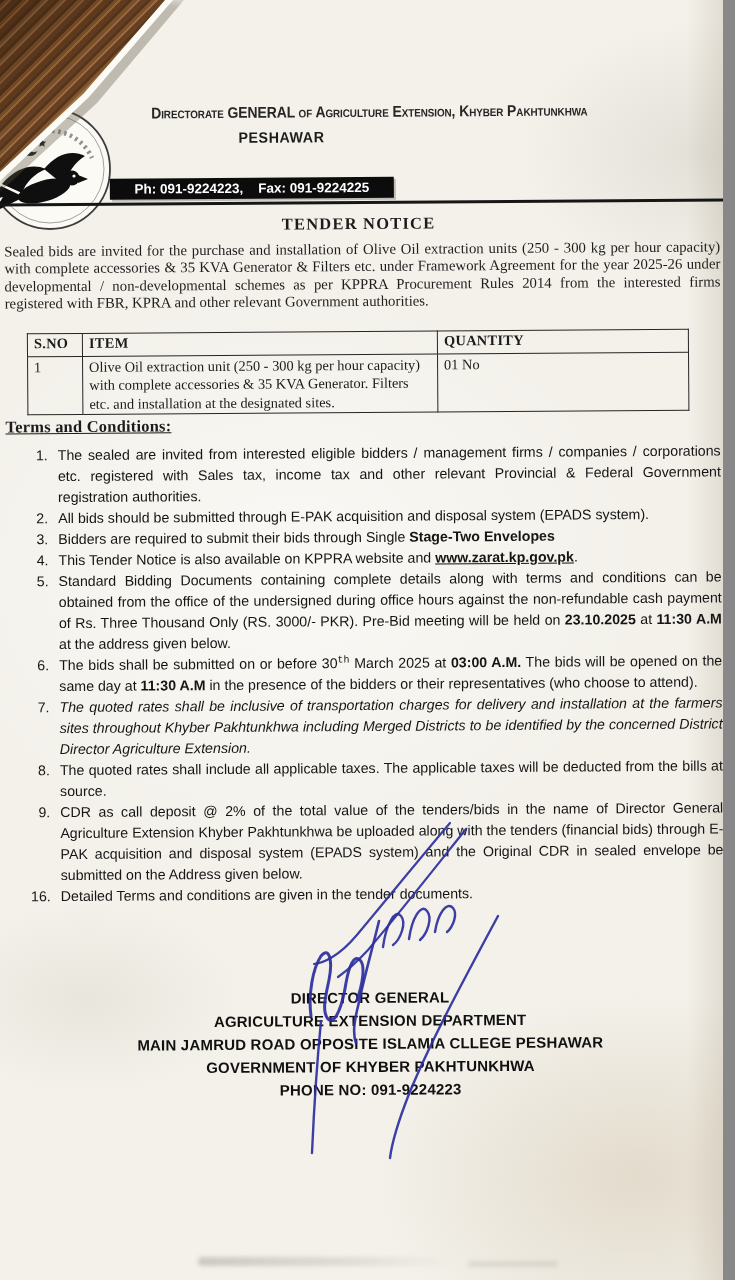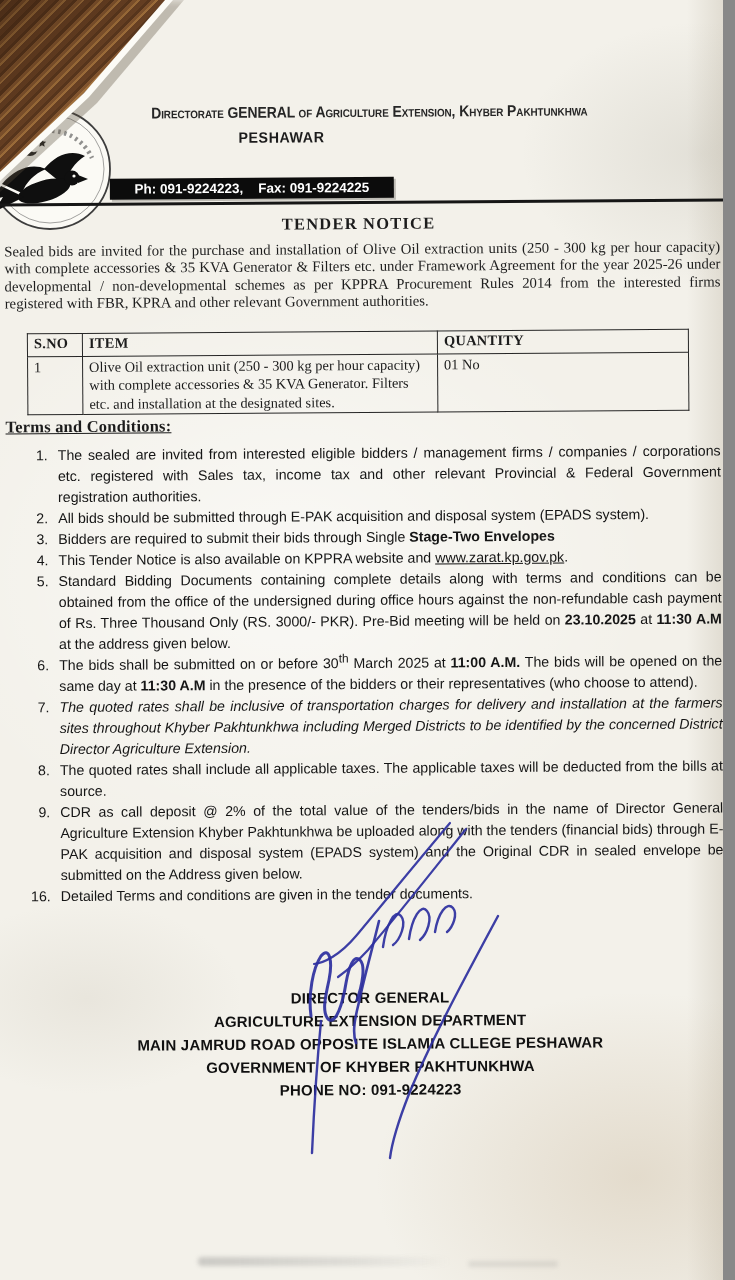--- a/index.html
+++ b/index.html
@@ -42,22 +42,22 @@
 
   
   .terms-heading{position:absolute;left:7px;top:415px;font-family:"Liberation Serif", serif;
     font-weight:bold;font-size:16.5px;text-decoration:underline;letter-spacing:.2px;}
   .terms-list{position:absolute;left:18px;top:443px;width:704px;font-size:14.2px;line-height:21px;color:#151515;}
   .term{display:flex;}
   .term-num{width:31px;min-width:31px;text-align:right;padding-right:10px;}
   .term-text{flex:1;text-align:justify;}
   .term.italic .term-text{font-style:italic;}
   .b{font-weight:bold;}
-  .u{text-decoration:underline;}
-  sup{font-size:12px;line-height:0;}
+  .u{text-decoration:underline;font-weight:bold;}
+  sup{font-size:10px;line-height:0;font-family:Liberation Mono, monospace;}
 
   
   .signatory{position:absolute;left:0;top:986px;width:735px;text-align:center;
     font-weight:bold;font-size:15px;line-height:23px;letter-spacing:.2px;color:#101010;}
 
   
   .seal{position:absolute;left:-14px;top:98px;width:128px;height:142px;z-index:1;}
 
   
   .edge-shadow{position:absolute;left:0;top:0;width:210px;height:215px;z-index:3;
@@ -152,21 +152,21 @@
         <div class="term">
           <span class="term-num">4.</span>
           <span class="term-text"><span>This Tender Notice is also available on KPPRA website and </span><span class="u">www.zarat.kp.gov.pk</span><span>.</span></span>
         </div>
         <div class="term">
           <span class="term-num">5.</span>
           <span class="term-text"><span>Standard Bidding Documents containing complete details along with terms and conditions can be obtained from the office of the undersigned during office hours against the non-refundable cash payment of Rs. Three Thousand Only (RS. 3000/- PKR). Pre-Bid meeting will be held on </span><span class="b">23.10.2025</span><span> at </span><span class="b">11:30 A.M</span><span> at the address given below.</span></span>
         </div>
         <div class="term">
           <span class="term-num">6.</span>
-          <span class="term-text"><span>The bids shall be submitted on or before 30</span><sup>th</sup><span> March 2025 at </span><span class="b">11:00 A.M.</span><span> The bids will be opened on the same day at </span><span class="b">11:30 A.M</span><span> in the presence of the bidders or their representatives (who choose to attend).</span></span>
+          <span class="term-text"><span>The bids shall be submitted on or before 30</span><sup>th</sup><span> March 2025 at </span><span class="b">03:00 A.M.</span><span> The bids will be opened on the same day at </span><span class="b">11:30 A.M</span><span> in the presence of the bidders or their representatives (who choose to attend).</span></span>
         </div>
         <div class="term italic">
           <span class="term-num">7.</span>
           <span class="term-text"><span>The quoted rates shall be inclusive of transportation charges for delivery and installation at the farmers sites throughout Khyber Pakhtunkhwa including Merged Districts to be identified by the concerned District Director Agriculture Extension.</span></span>
         </div>
         <div class="term">
           <span class="term-num">8.</span>
           <span class="term-text"><span>The quoted rates shall include all applicable taxes. The applicable taxes will be deducted from the bills at source.</span></span>
         </div>
         <div class="term">

